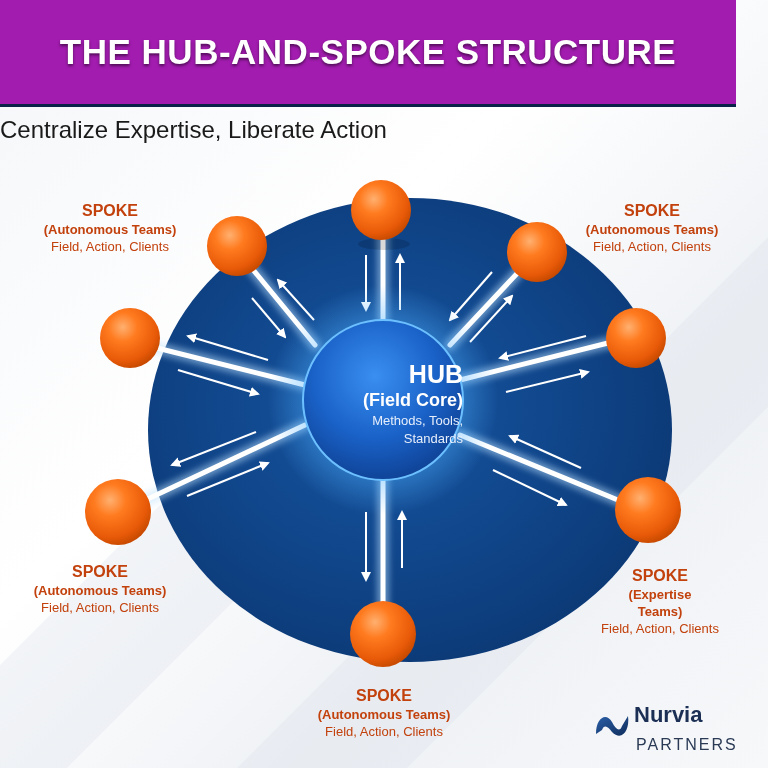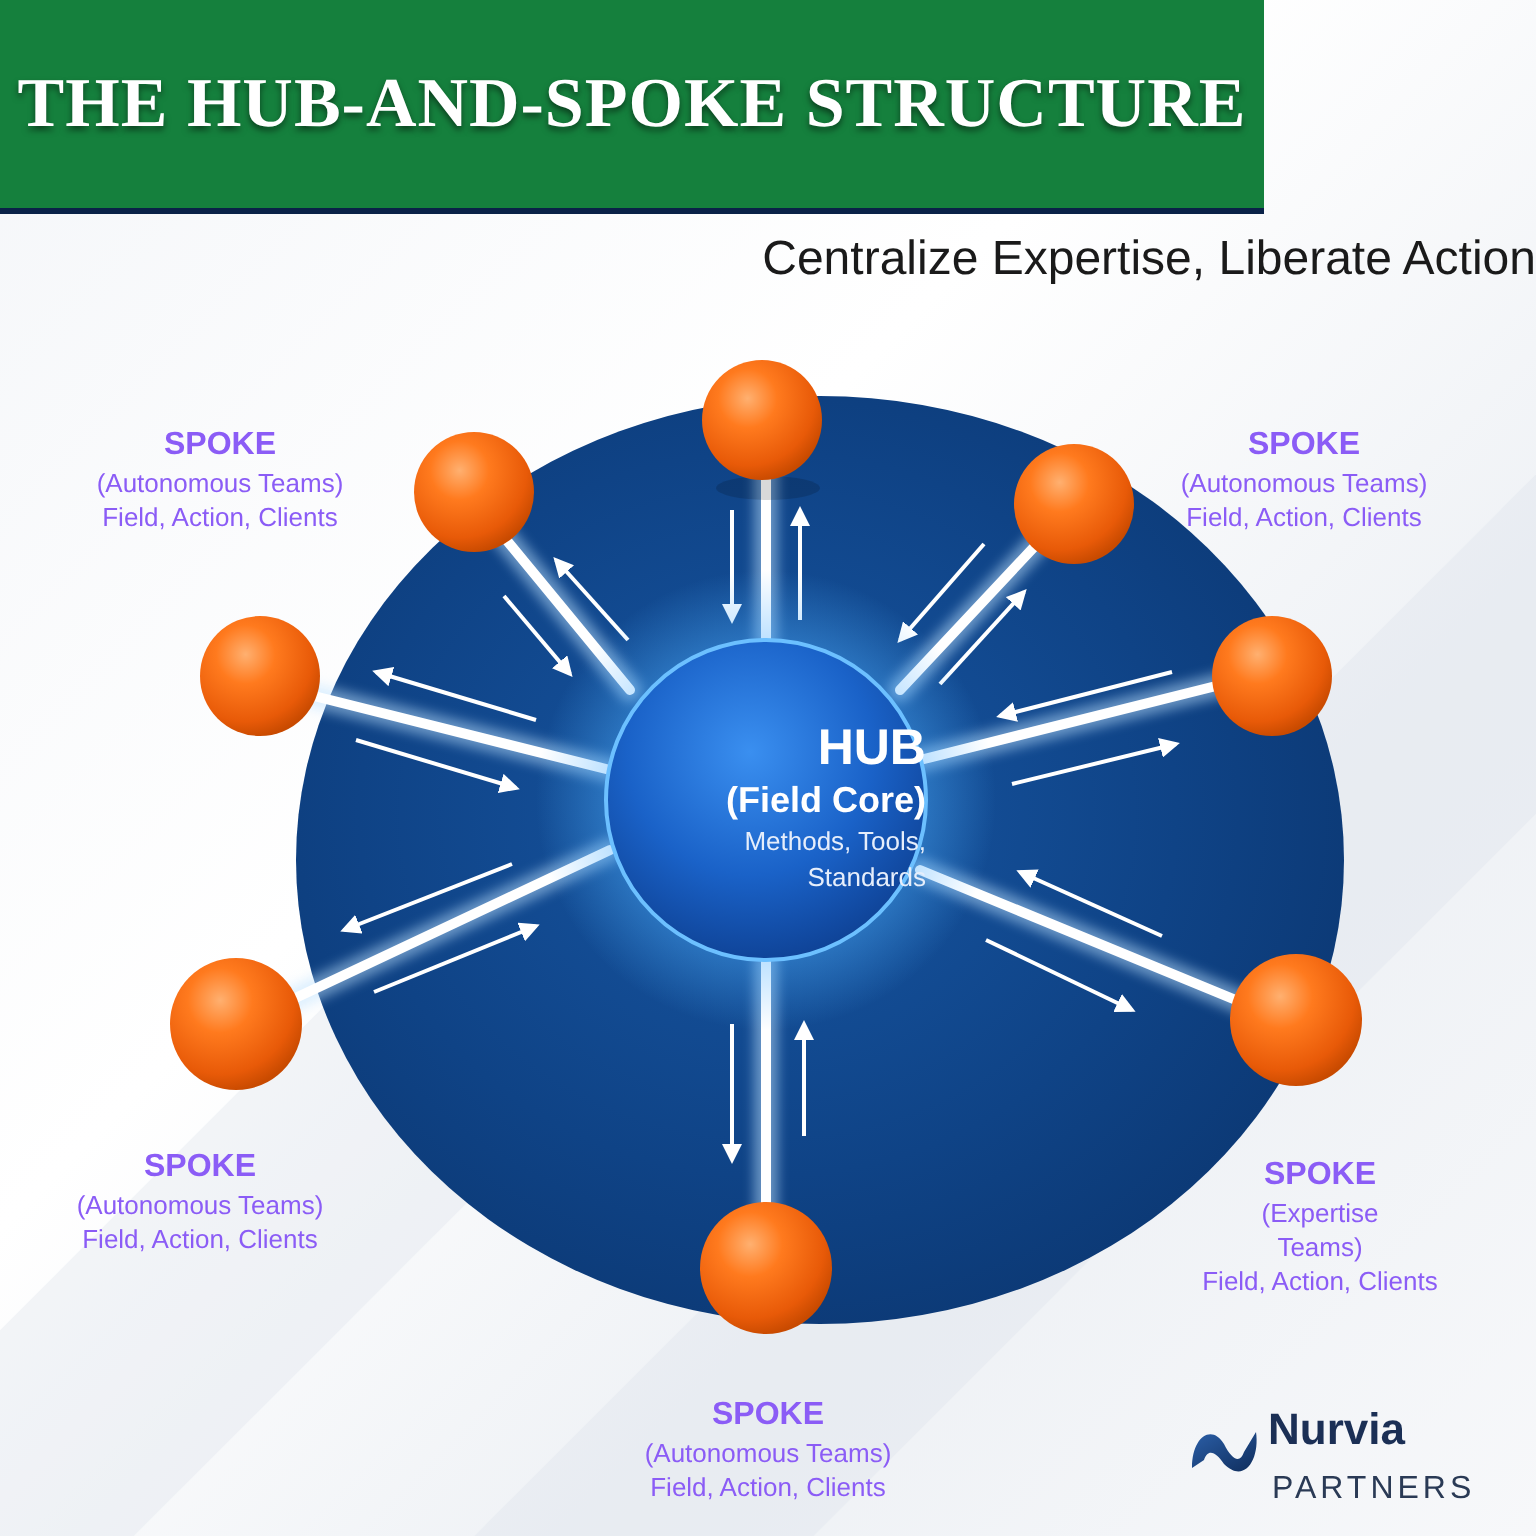--- a/index.html
+++ b/index.html
@@ -1,33 +1,33 @@
 <!DOCTYPE html>
 <html><head>
 <meta charset="utf-8">
 <style>
   html, body { margin:0; padding:0; }
   body { width:768px; height:768px; overflow:hidden; position:relative;
     background: linear-gradient(135deg, #f4f6f9 0%, #ffffff 40%, #eef1f5 70%, #f7f8fa 100%);
     font-family: "Liberation Sans", "DejaVu Sans", sans-serif; }
   .bg-stripe { position:absolute; background: rgba(220,226,234,0.35); transform: rotate(45deg); }
-  .header { position:absolute; left:0; top:0; width:632px; height:104px; background:#15803d;
-    border-bottom:3px solid #0a2248; display:flex; align-items:center; justify-content:center;font-family:Liberation Serif, serif; }
+  .header { position:absolute; left:0; top:0; width:736px; height:104px; background:#a21caf;
+    border-bottom:3px solid #0a2248; display:flex; align-items:center; justify-content:center; }
   .header h1 { margin:0; color:#fff; font-weight:bold; font-size:35px; letter-spacing:0.5px;
     text-shadow: 0 2px 3px rgba(0,0,0,0.5); }
-  .subtitle { position:absolute; top:116px; left:0; width:768px; text-align:right;
+  .subtitle { position:absolute; top:116px; left:0; width:768px; text-align:left;
     font-size:24px; color:#1a1a1a; }
   svg.diagram { position:absolute; left:0; top:0; }
   .hub-text { position:absolute; left:303px; top:360px; width:160px; text-align:right; color:#fff; }
   .hub-title { font-size:25px; font-weight:bold; line-height:28px; }
   .hub-sub { font-size:18px; font-weight:bold; line-height:24px; }
   .hub-desc { font-size:13px; line-height:18px; margin-top:0; color:#e6eefb; }
-  .label { position:absolute; text-align:center; color:#8b5cf6;margin-top:12px; }
+  .label { position:absolute; text-align:center; color:#c2410c; }
   .label .t { font-size:16px; font-weight:bold; line-height:20px; }
-  .label .s { font-size:13px; font-weight:normal; line-height:17px; }
+  .label .s { font-size:13px; font-weight:bold; line-height:17px; }
   .label .d { font-size:13px; line-height:17px; }
   .logo { position:absolute; left:592px; top:700px; width:160px; height:60px; }
   .logo .name { position:absolute; left:42px; top:2px; font-size:22px; font-weight:bold; color:#1b2f55; }
   .logo .sub { position:absolute; left:44px; top:36px; font-size:16px; letter-spacing:2px; color:#2a3a55; }
   .logo svg { position:absolute; left:0; top:8px; }
 </style>
 </head>
 <body>
 
 <div class="bg-stripe" style="left:520px;top:60px;width:120px;height:900px;"></div>

